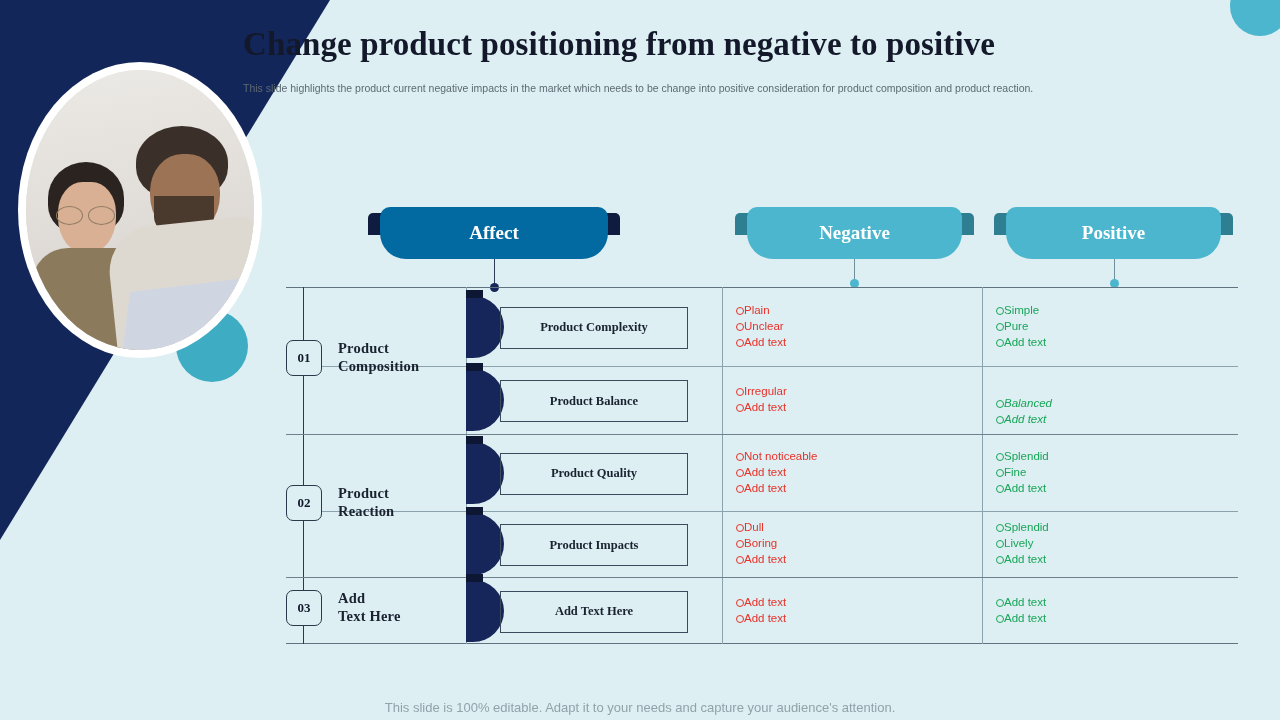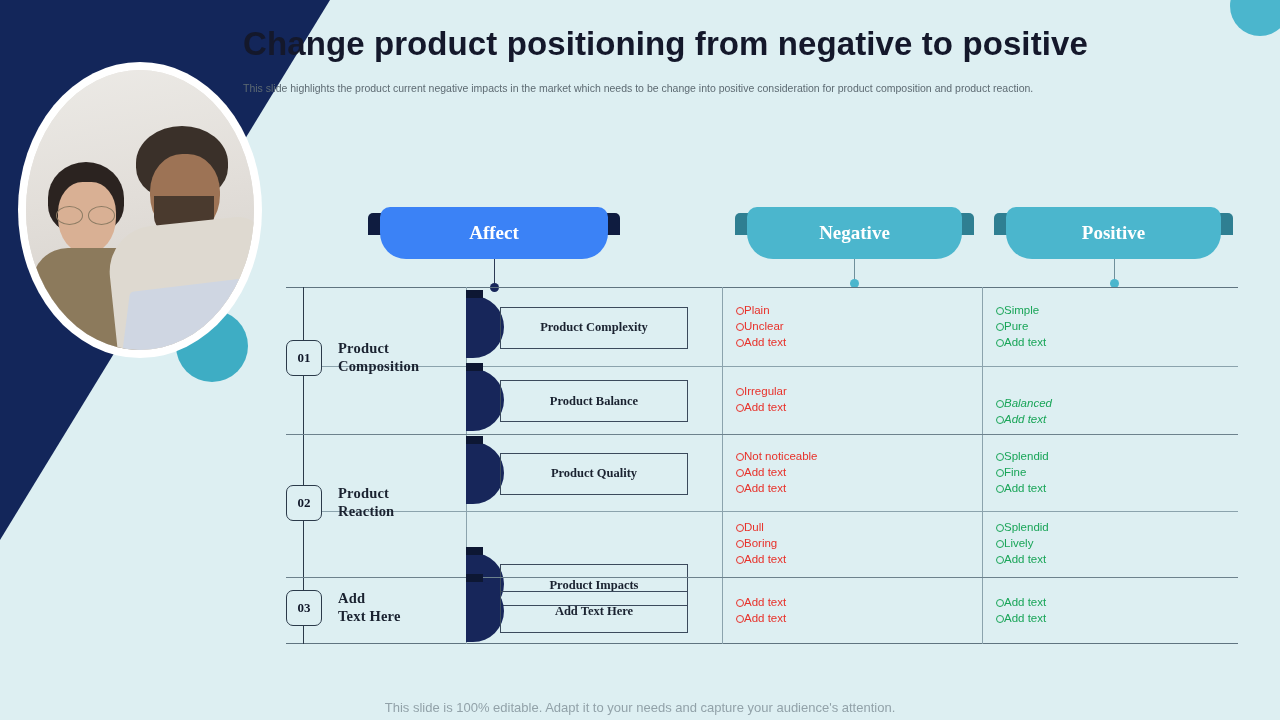--- a/index.html
+++ b/index.html
@@ -50,21 +50,21 @@
   .ph-womFace{position:absolute;left:32px;top:112px;width:58px;height:72px;border-radius:44% 44% 52% 52%;background:#d9b094;}
   .ph-glass{position:absolute;left:30px;top:136px;width:60px;height:17px;}
   .ph-glass i{position:absolute;top:0;width:25px;height:17px;border:1.6px solid #8c7b63;border-radius:50%;}
   .ph-glass i.l{left:0;} .ph-glass i.r{left:32px;}
   .ph-womBody{position:absolute;left:6px;top:178px;width:108px;height:118px;border-radius:36px 18px 0 0;background:#8c7a5c;}
   .ph-laptop{position:absolute;left:100px;top:212px;width:158px;height:92px;background:#cfd6e2;transform:skewX(-14deg) rotate(-7deg);border-radius:4px;}
 
   
   .title{
     position:absolute;left:243px;top:26px;width:930px;
-    font-family:Liberation Sans, sans-serif;
+    font-family:Liberation Serif, serif;
     font-size:33px;font-weight:bold;color:#14182b;
     letter-spacing:.1px;line-height:1.12;
   }
   .subtitle{
     position:absolute;left:243px;top:82px;width:930px;
     font-size:10.5px;color:#5d6a72;line-height:1.3;
   }
 
   
   .pill{position:absolute;height:52px;}
@@ -73,21 +73,21 @@
     border-radius:5px 5px 0 0;
   }
   .pill .body{
     position:absolute;left:0;right:0;top:0;bottom:0;
     border-radius:10px 10px 26px 26px;
     display:flex;align-items:center;justify-content:center;
     font-family:"Liberation Serif", serif;
     font-size:19px;font-weight:bold;color:#ffffff;
   }
   .pill.navy .tab{background:#0f1c40;}
-  .pill.navy .body{background:#3b82f6;}
+  .pill.navy .body{background:#0369a1;}
   .pill.teal .tab{background:#2f7f92;}
   .pill.teal .body{background:#4bb6cd;}
 
   .pill-affect{left:380px;top:207px;width:228px;}
   .pill-neg{left:747px;top:207px;width:215px;}
   .pill-pos{left:1006px;top:207px;width:215px;}
 
   .drop{position:absolute;width:1px;background:#2c3a55;}
   .drop-affect{left:494px;top:259px;height:28px;}
   .drop-neg{left:854px;top:259px;height:24px;background:#6f8f9b;}
@@ -297,21 +297,21 @@
           <div class="li">
             <span class="bu"></span>
             <span>Fine</span>
           </div>
           <div class="li">
             <span class="bu"></span>
             <span>Add text</span>
           </div>
         </div>
         <div class="row-sep" style="top: 224px;"></div>
-        <div class="affect-cell" style="left: 180px; top: 226px; width: 256px; height: 62px; margin-top: 40px;">
+        <div class="affect-cell" style="left: 180px; top: 226px; width: 256px; height: 62px;">
           <div class="dshape"></div>
           <div class="abox">Product Impacts</div>
         </div>
         <div class="bl neg" style="left: 450px; top: 232px; width: 230px;">
           <div class="li">
             <span class="bu"></span>
             <span>Dull</span>
           </div>
           <div class="li">
             <span class="bu"></span>

